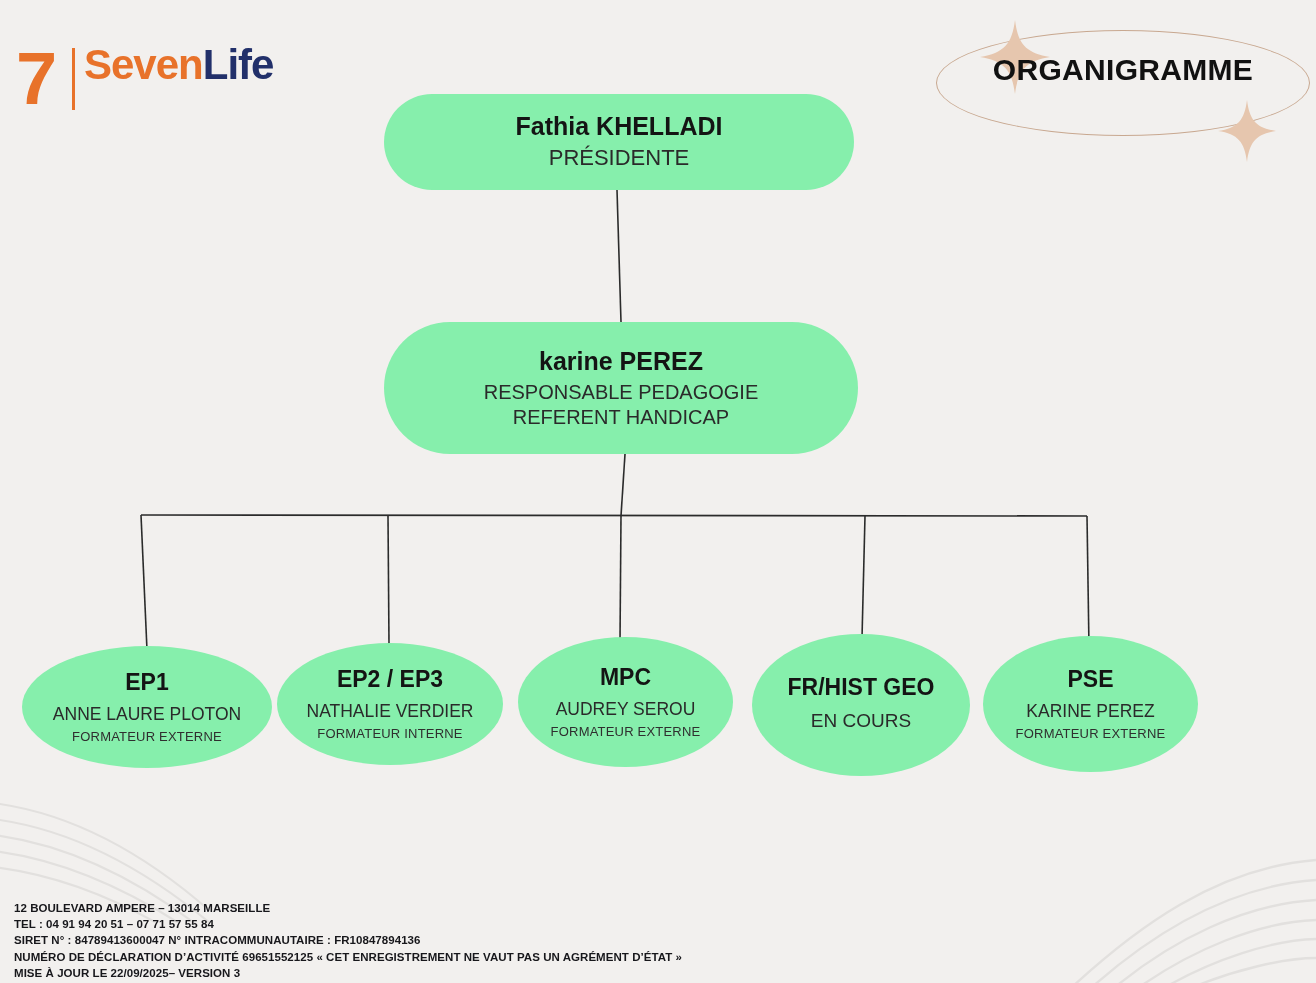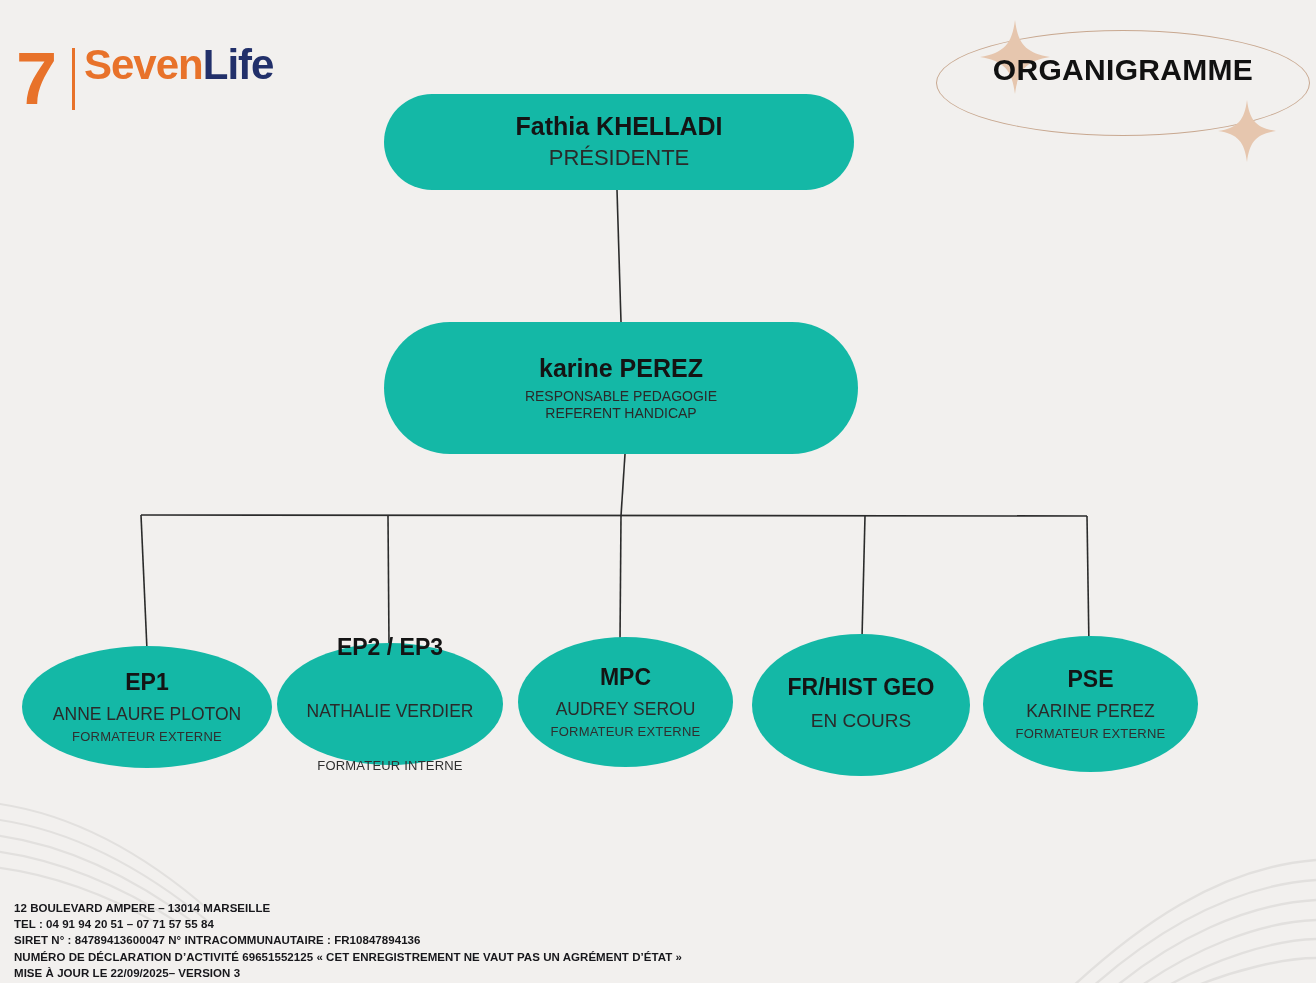--- a/index.html
+++ b/index.html
@@ -123,21 +123,21 @@
     position: absolute;
     left: 0; top: 0;
     width: 1316px;
     height: 983px;
     pointer-events: none;
   }
 
   
   .node {
     position: absolute;
-    background: #14b8a6;
+    background: #86efac;
     display: flex;
     flex-direction: column;
     align-items: center;
     justify-content: center;
     box-sizing: border-box;
     text-align: center;
   }
   .node.pill { border-radius: 90px; }
   .node.oval { border-radius: 50%; }
 
@@ -164,29 +164,29 @@
   }
   #node-president .node-title { font-size: 25px; margin-bottom: 3px; }
   #node-president .node-sub   { font-size: 22px; }
 
   
   #node-responsable {
     left: 384px; top: 322px;
     width: 474px; height: 132px;
   }
   #node-responsable .node-title { font-size: 25px; margin-bottom: 4px; }
-  #node-responsable .node-sub   { font-size: 14px; }
+  #node-responsable .node-sub   { font-size: 20px; }
 
   
   .leaf .node-title { font-size: 23px; margin-bottom: 8px; }
   .leaf .node-sub   { font-size: 17.5px; }
   .leaf .node-sub2  { font-size: 13px; margin-top: 4px; letter-spacing: 0.2px; }
 
   #node-ep1        { left: 22px;  top: 646px; width: 250px; height: 122px; }
-  #node-ep2ep3     { left: 277px; top: 643px; width: 226px; height: 122px; gap: 32px; }
+  #node-ep2ep3     { left: 277px; top: 643px; width: 226px; height: 122px; }
   #node-mpc        { left: 518px; top: 637px; width: 215px; height: 130px; }
   #node-frhistgeo  { left: 752px; top: 634px; width: 218px; height: 142px; }
   #node-pse        { left: 983px; top: 636px; width: 215px; height: 136px; }
 
   #node-frhistgeo .node-sub { font-size: 19px; }
 
   
   .footer {
     position: absolute;
     left: 14px;

